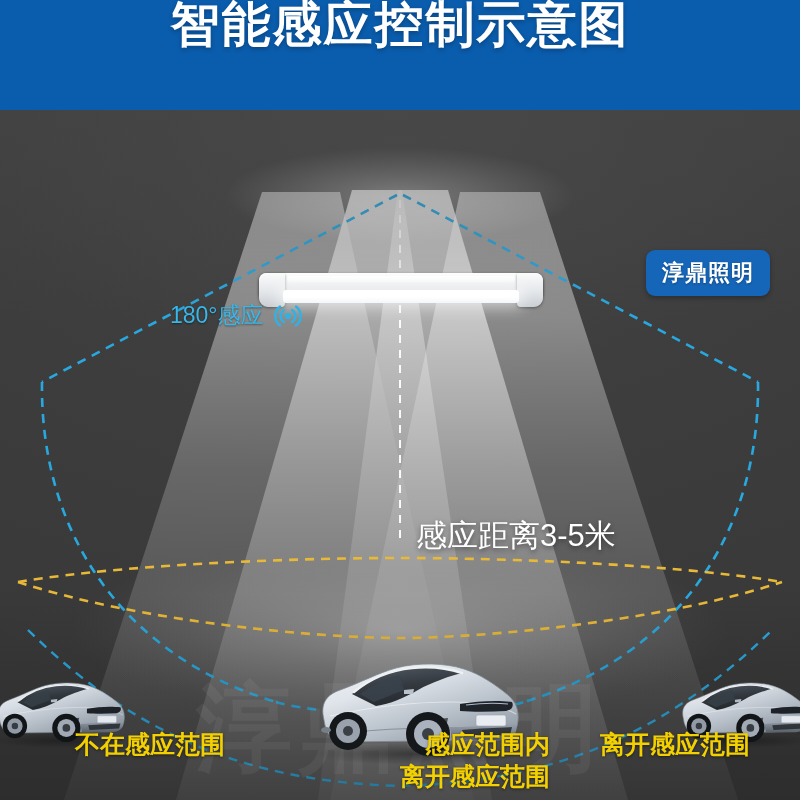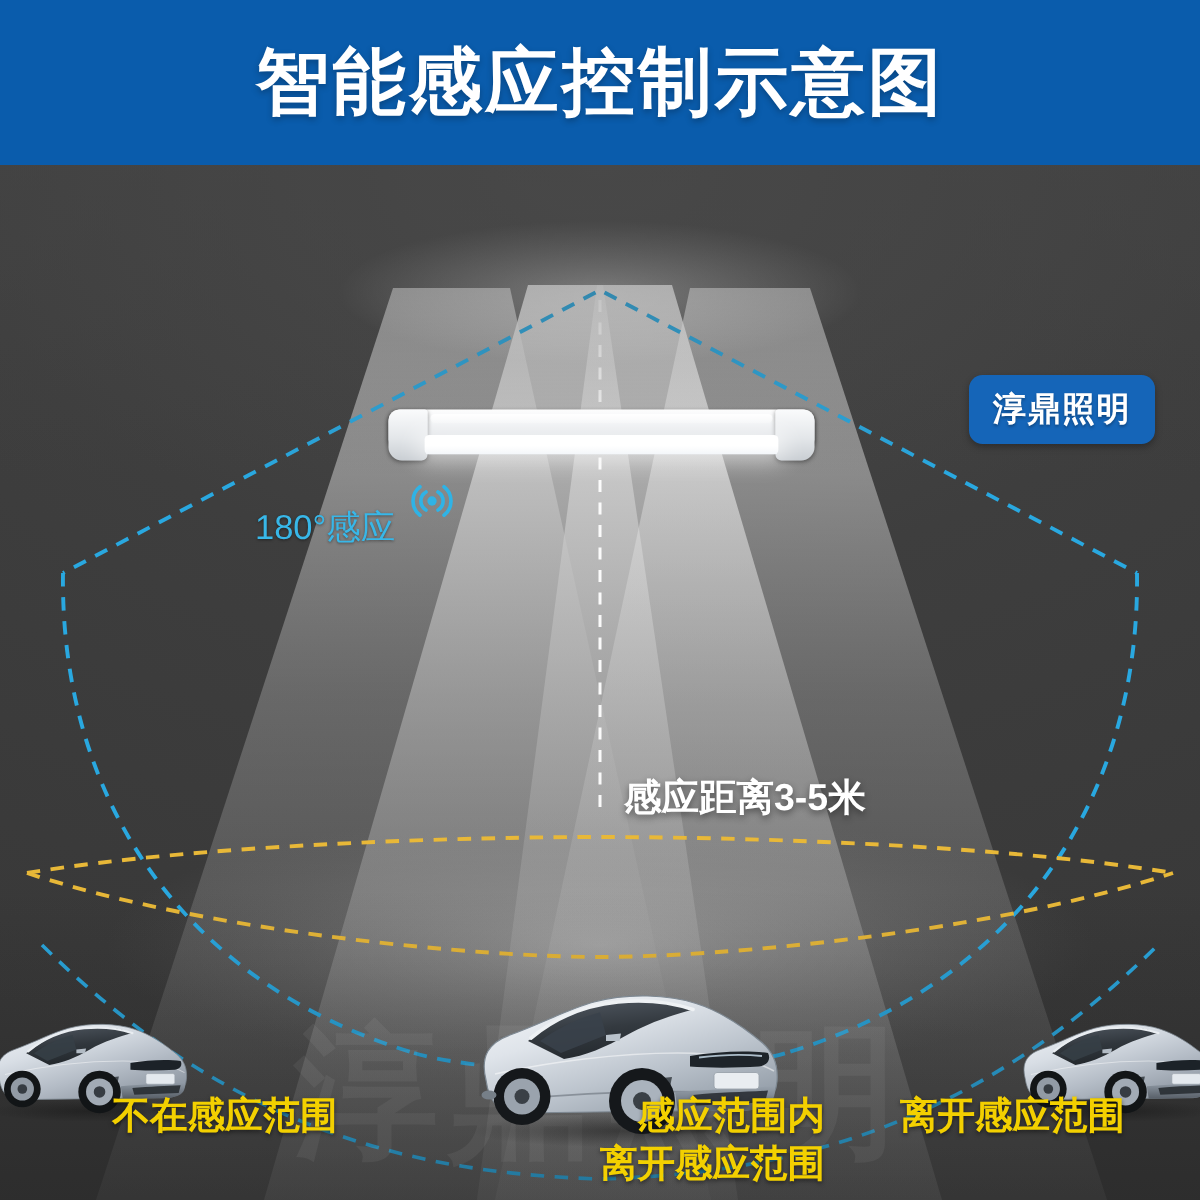--- a/index.html
+++ b/index.html
@@ -10,21 +10,21 @@
     width:800px;height:800px;
     overflow:hidden;
     font-family:"Liberation Sans","DejaVu Sans",sans-serif;
     background:#3d3d3d;
   }
 
   
   #banner{
     position:absolute;left:0;top:0;width:800px;height:110px;
     background:#0a5cac;
-    display:flex;align-items:center;justify-content:center;
+    display:flex;align-items:flex-start;justify-content:center;
   }
   #banner-title{
     color:#ffffff;
     font-size:49px;
     font-weight:bold;
     letter-spacing:2px;
     line-height:1;
     white-space:nowrap;
     text-shadow:0 2px 4px rgba(0,0,0,.25);
   }
@@ -97,21 +97,20 @@
   }
 
   
   #sensor-label{
     position:absolute;left:170px;top:190px;
     display:flex;align-items:center;gap:7px;
   }
   #sensor-label .txt{
     color:#38b7e8;font-size:23px;font-weight:500;white-space:nowrap;
     text-shadow:0 1px 2px rgba(0,0,0,.45);
-    margin-top:36px;
   }
 
   
   #captions{
     position:absolute;left:0;bottom:8px;width:800px;
     display:flex;align-items:flex-start;
   }
   .cap{
     flex:1 1 0;text-align:center;
     color:#f3d000;
@@ -121,21 +120,21 @@
     margin-top:31px;
   }
   .cap .l2{display:block;}
   #cap-left{flex:0 0 300px;text-align:center;}
   #cap-mid{flex:0 0 250px;text-align:right;}
   #cap-right{flex:0 0 250px;text-align:center;}
 
   
   #distance-label{
     position:absolute;left:416px;top:405px;
-    color:#ffffff;font-size:25px;font-weight:700;
+    color:#ffffff;font-size:31px;font-weight:400;
     white-space:nowrap;
     text-shadow:0 2px 5px rgba(0,0,0,.45);
   }
 
   
   .car{position:absolute;}
   #car-center{left:300px;top:532px;width:230px;height:122px;}
   #car-left{left:-16px;top:558px;width:148px;height:80px;}
   #car-right{left:668px;top:558px;width:148px;height:80px;}
 

